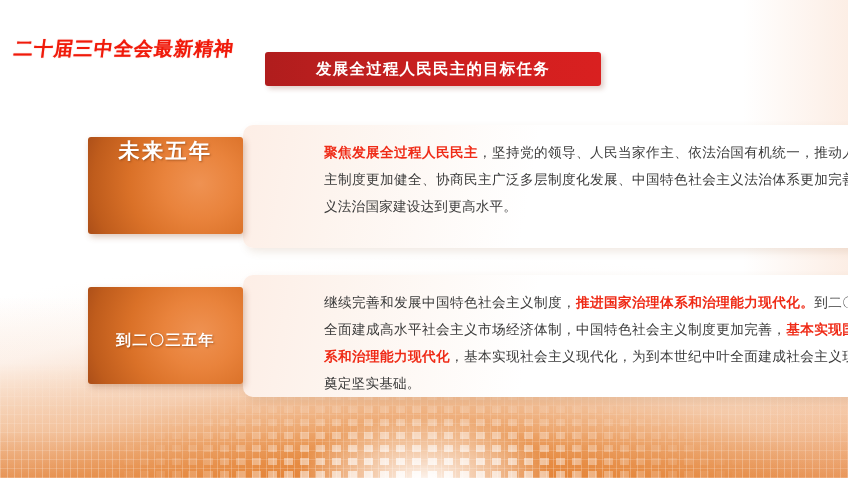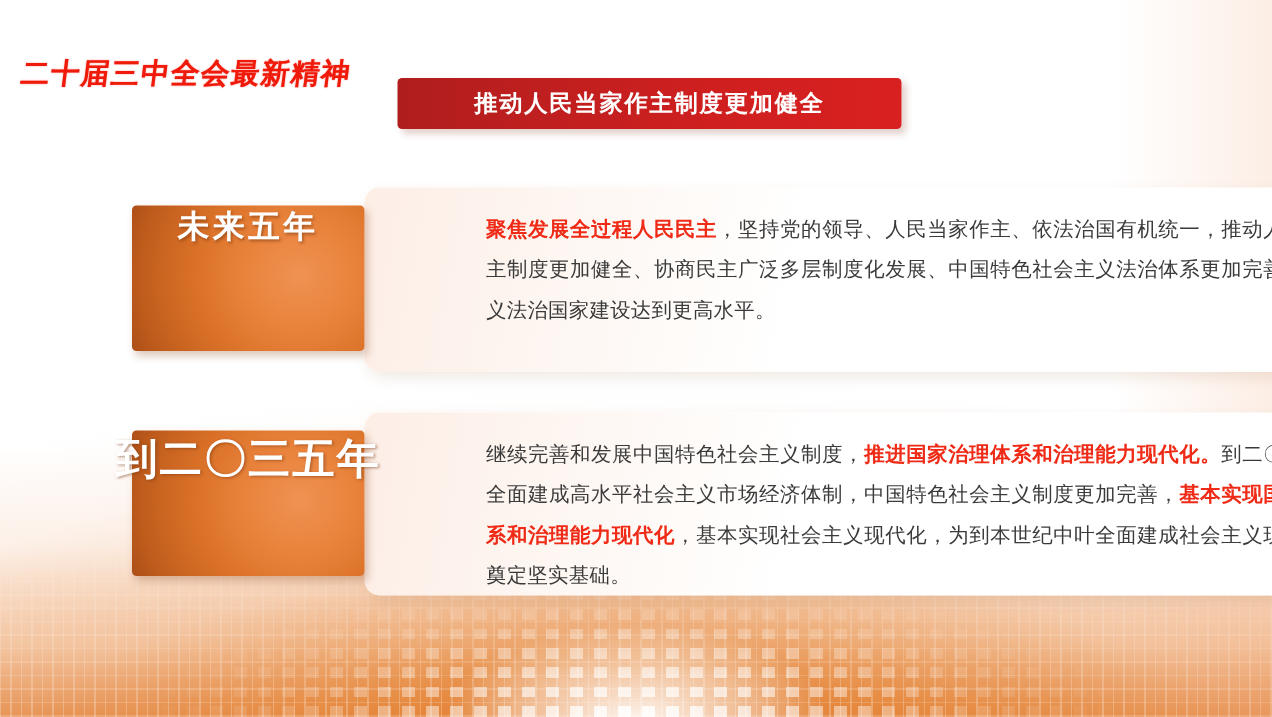--- a/index.html
+++ b/index.html
@@ -120,37 +120,37 @@
     display:flex; justify-content:center;
   }
   .tag .tagtxt{
     color:#ffffff;
     font-size:21px;
     font-weight:700;
     letter-spacing:2.5px;
     text-shadow:1px 1px 2px rgba(120,55,15,.55);
     white-space:nowrap;
   }
-  .tag.t2 .tagtxt{ font-size:28px; letter-spacing:1.5px; }
+  .tag.t2 .tagtxt{ font-size:15px; letter-spacing:1.5px;margin-top:44px; }
 </style>
 </head>
 <body>
 
 <div id="slide">
 
   <div class="bg-base"></div>
   <div class="bg-grid"></div>
   <div class="bg-city"></div>
   <div class="bg-glow"></div>
   <div class="bg-rightwash"></div>
 
   <div id="kicker">二十届三中全会最新精神</div>
 
   <div id="banner">
-    <span class="txt">推动人民当家作主制度更加健全</span>
+    <span class="txt">发展全过程人民民主的目标任务</span>
   </div>
 
   <div class="row r1">
     <div class="card c1">
       <div class="card-inner"><span class="hl">聚焦发展全过程人民民主</span><span>，坚持党的领导、人民当家作主、依法治国有机统一，推动人民当家作主制度更加健全、协商民主广泛多层制度化发展、中国特色社会主义法治体系更加完善，社会主义法治国家建设达到更高水平。</span></div>
     </div>
     <div class="tag t1">
       <span class="tagtxt">未来五年</span>
     </div>
   </div>

